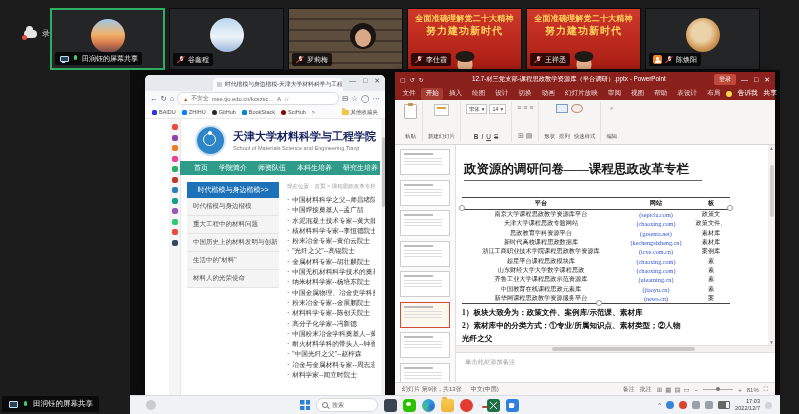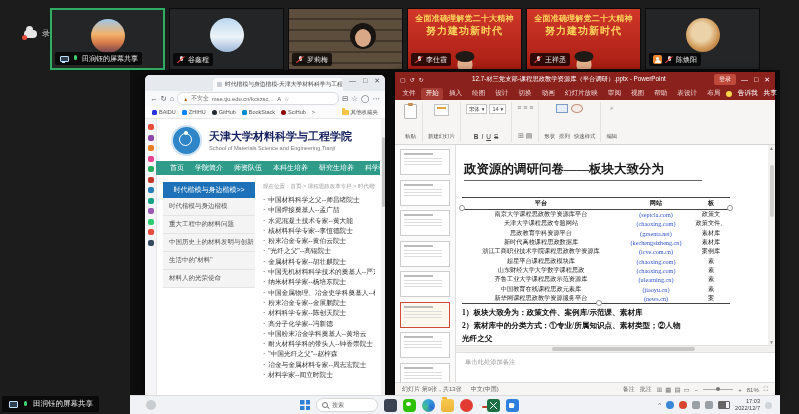--- a/index.html
+++ b/index.html
@@ -56,21 +56,21 @@
   .addr{flex:1;height:11px;background:#fff;border:1px solid #dadce0;border-radius:6px;display:flex;align-items:center;
         gap:3px;padding:0 5px;font-size:5.8px;color:#666;white-space:nowrap;overflow:hidden;}
   .warn{color:#b05c00;font-size:5px;}
   .tbi{font-size:7.5px;color:#5f6368;}
   .bmbar{height:12px;display:flex;align-items:center;gap:6px;padding:0 7px;background:#fbfbfc;border-bottom:1px solid #e8e8e8;
          font-size:5.5px;color:#555;white-space:nowrap;}
   .bm{display:flex;align-items:center;gap:2px;}
   .bmdot{width:5px;height:5px;border-radius:1.5px;}
   .bfolder{width:7px;height:5px;background:#f6c344;border-radius:1px;position:relative;}
   .bfolder::before{content:"";position:absolute;left:0;top:-1.5px;width:3px;height:1.5px;background:#f6c344;border-radius:1px 1px 0 0;}
-  .content{position:relative;height:279px;background:#fff;overflow:hidden;}
+  .content{position:relative;height:279px;background:#fff;overflow:hidden;margin-left:24px;}
   .extbar{position:absolute;left:0;top:0;bottom:0;width:11px;background:#f5f5f7;border-right:1px solid #e7e7e7;
           display:flex;flex-direction:column;align-items:center;gap:4.5px;padding-top:5px;}
   .ext{width:6px;height:6px;border-radius:2px;}
   .site{position:absolute;left:11px;right:5px;top:0;bottom:0;overflow:hidden;}
   .sheader{height:42px;display:flex;align-items:center;gap:7px;padding-left:15px;}
   .slogo{width:27px;height:27px;border-radius:50%;background:#2e86c8;border:2px solid #cfe3f4;position:relative;flex:0 0 auto;}
   .slogo::before{content:"";position:absolute;left:6px;top:6px;width:11px;height:11px;border:1.6px solid #fff;border-radius:50%;}
   .slogo::after{content:"";position:absolute;left:11px;top:4px;width:4px;height:4px;background:#fff;border-radius:50%;}
   .stitle{font-size:11px;font-weight:bold;color:#15205f;white-space:nowrap;}
   .ssub{font-size:5.6px;color:#7a7a7a;margin-top:1px;white-space:nowrap;}
@@ -470,21 +470,21 @@
           <div class="pthumb"></div>
           <div class="pthumb"></div>
           <div class="pthumb"></div>
           <div class="pthumb"></div>
           <div class="pthumb sel"></div>
           <div class="pthumb"></div>
           <div class="pthumb"></div>
         </div>
         <div class="pright">
           <div class="slide-area">
-            <div class="slide-title">政资源的调研问卷——板块大致分为</div>
+            <div class="slide-title">政资源的调研问卷——课程思政改革专栏</div>
             <div class="slide-rule"></div>
             <div class="stable">
               <div class="trow h">
                 <span class="c1">平台</span>
                 <span class="c2">网站</span>
                 <span class="c3">板</span>
               </div>
               <div class="trow">
                   <span class="c1">南京大学课程思政教学资源库平台</span>
                   <span class="c2">(septcla.com)</span>

